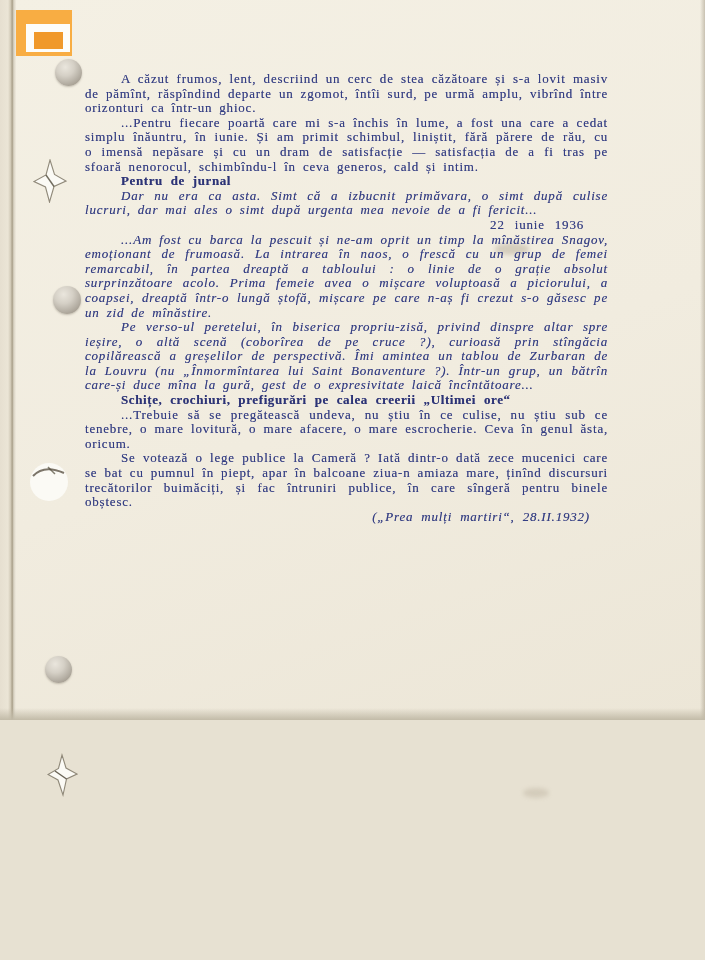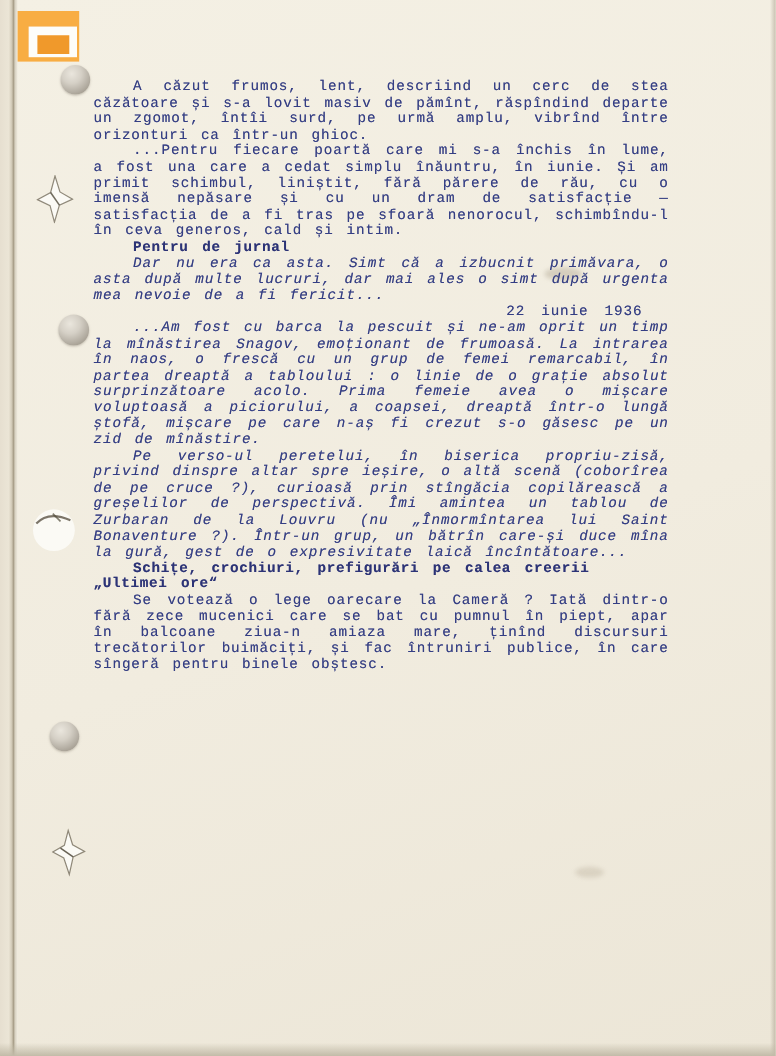--- a/index.html
+++ b/index.html
@@ -2,23 +2,22 @@
 <html><head>
 <meta charset="utf-8">
 <style>
   html,body{margin:0;padding:0;}
   body{
     width:705px;height:960px;overflow:hidden;
     background:#e7e1d2;
     font-family:"Liberation Serif","DejaVu Serif",serif;
   }
   .scan{
-    position:absolute;left:0;top:0;width:705px;height:960px;
+    position:absolute;left:0;top:0;width:705px;height:720px;
     background:linear-gradient(160deg,#f4f0e4 0%,#f1ecdf 55%,#ece6d7 100%);
-    font-family:Liberation Mono, monospace;
   }
   
   .left-edge{
     position:absolute;left:0;top:0;bottom:0;width:16px;
     background:linear-gradient(to right,
       #e6dfd0 0%, #ebe5d6 50%, #cfc7b4 68%, #a69c86 76%, #d8d2c2 86%, #f0ebdf 100%);
   }
   .right-edge{
     position:absolute;right:0;top:0;bottom:0;width:5px;
     background:linear-gradient(to right, rgba(150,140,120,0), rgba(150,140,120,.45));
@@ -123,21 +122,23 @@
     </svg>
   </div>
 
   <div class="smudge smudge1"></div>
   <div class="smudge smudge2"></div>
 
   <div class="content">
     <p>A căzut frumos, lent, descriind un cerc de stea căzătoare și s-a lovit masiv de pămînt, răspîndind departe un zgomot, întîi surd, pe urmă amplu, vibrînd între orizonturi ca într-un ghioc.</p>
     <p>...Pentru fiecare poartă care mi s-a închis în lume, a fost una care a cedat simplu înăuntru, în iunie. Și am primit schimbul, liniștit, fără părere de rău, cu o imensă nepăsare și cu un dram de satisfacție — satisfacția de a fi tras pe sfoară nenorocul, schimbîndu-l în ceva generos, cald și intim.</p>
     <p class="h h1x">Pentru de jurnal</p>
-    <p class="it">Dar nu era ca asta. Simt că a izbucnit primăvara, o asta după multe lucruri, dar mai ales o simt după urgenta mea nevoie de a fi fericit...</p>
+    <p class="it">Dar nu era ca asta. Simt că a izbucnit primăvara, o simt după culise lucruri, dar mai ales o simt după urgenta mea nevoie de a fi fericit...</p>
     <p class="date">22 iunie 1936</p>
     <p class="it after-date">...Am fost cu barca la pescuit și ne-am oprit un timp la mînăstirea Snagov, emoționant de frumoasă. La intrarea în naos, o frescă cu un grup de femei remarcabil, în partea dreaptă a tabloului : o linie de o grație absolut surprinzătoare acolo. Prima femeie avea o mișcare voluptoasă a piciorului, a coapsei, dreaptă într-o lungă ștofă, mișcare pe care n-aș fi crezut s-o găsesc pe un zid de mînăstire.</p>
     <p class="it">Pe verso-ul peretelui, în biserica propriu-zisă, privind dinspre altar spre ieșire, o altă scenă (coborîrea de pe cruce ?), curioasă prin stîngăcia copilărească a greșelilor de perspectivă. Îmi amintea un tablou de Zurbaran de la Louvru (nu „Înmormîntarea lui Saint Bonaventure ?). Într-un grup, un bătrîn care-și duce mîna la gură, gest de o expresivitate laică încîntătoare...</p>
     <p class="h h2x">Schițe, crochiuri, prefigurări pe calea creerii „Ultimei ore“</p>
-    <p>Se votează o lege oarecare la Cameră ? Iată dintr-o fără zece mucenici care se bat cu pumnul în piept, apar în balcoane ziua-n amiaza mare, ținînd discursuri trecătorilor buimăciți, și fac întruniri publice, în care sîngeră pentru binele obștesc.</p>
+    <p class="after-h">...Trebuie să se pregătească undeva, nu știu în ce culise, nu știu sub ce tenebre, o mare lovitură, o mare afacere, o mare escrocherie. Ceva în genul ăsta, oricum.</p>
+    <p>Se votează o lege publice la Cameră ? Iată dintr-o dată zece mucenici care se bat cu pumnul în piept, apar în balcoane ziua-n amiaza mare, ținînd discursuri trecătorilor buimăciți, și fac întruniri publice, în care sîngeră pentru binele obștesc.</p>
+    <p class="attr">(„Prea mulți martiri“, 28.II.1932)</p>
   </div>
 
 </div>
 
 </body></html>

